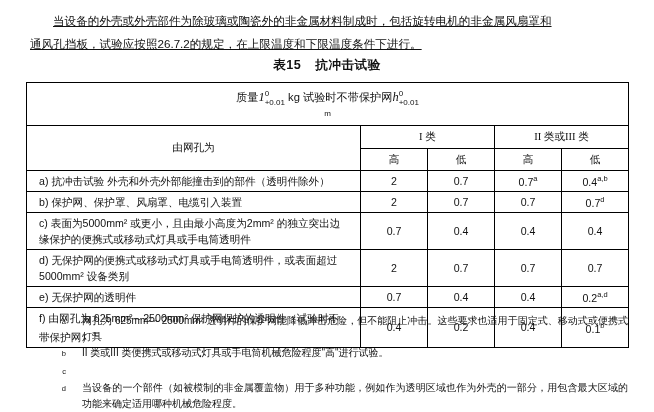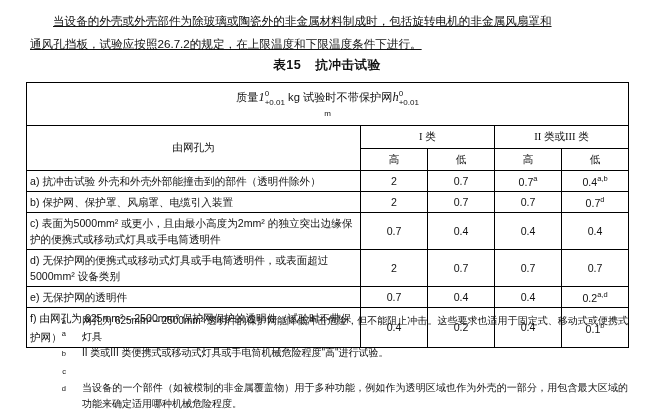--- a/index.html
+++ b/index.html
@@ -47,21 +47,21 @@
     position: absolute;
     left: 26px;
     top: 82px;
     width: 602px;
     border-collapse: collapse;
     font-size: 10.6px;
     table-layout: fixed;
   }
   table.main td, table.main th {
     border: 1px solid #000000;
-    padding: 2px 3px;
+    padding: 2px 12px;
     vertical-align: middle;
     font-weight: normal;
   }
   .hdr-mass {
     text-align: center;
     height: 38px;
     font-size: 11.2px;
   }
   .hdr-cat {
     text-align: center;

